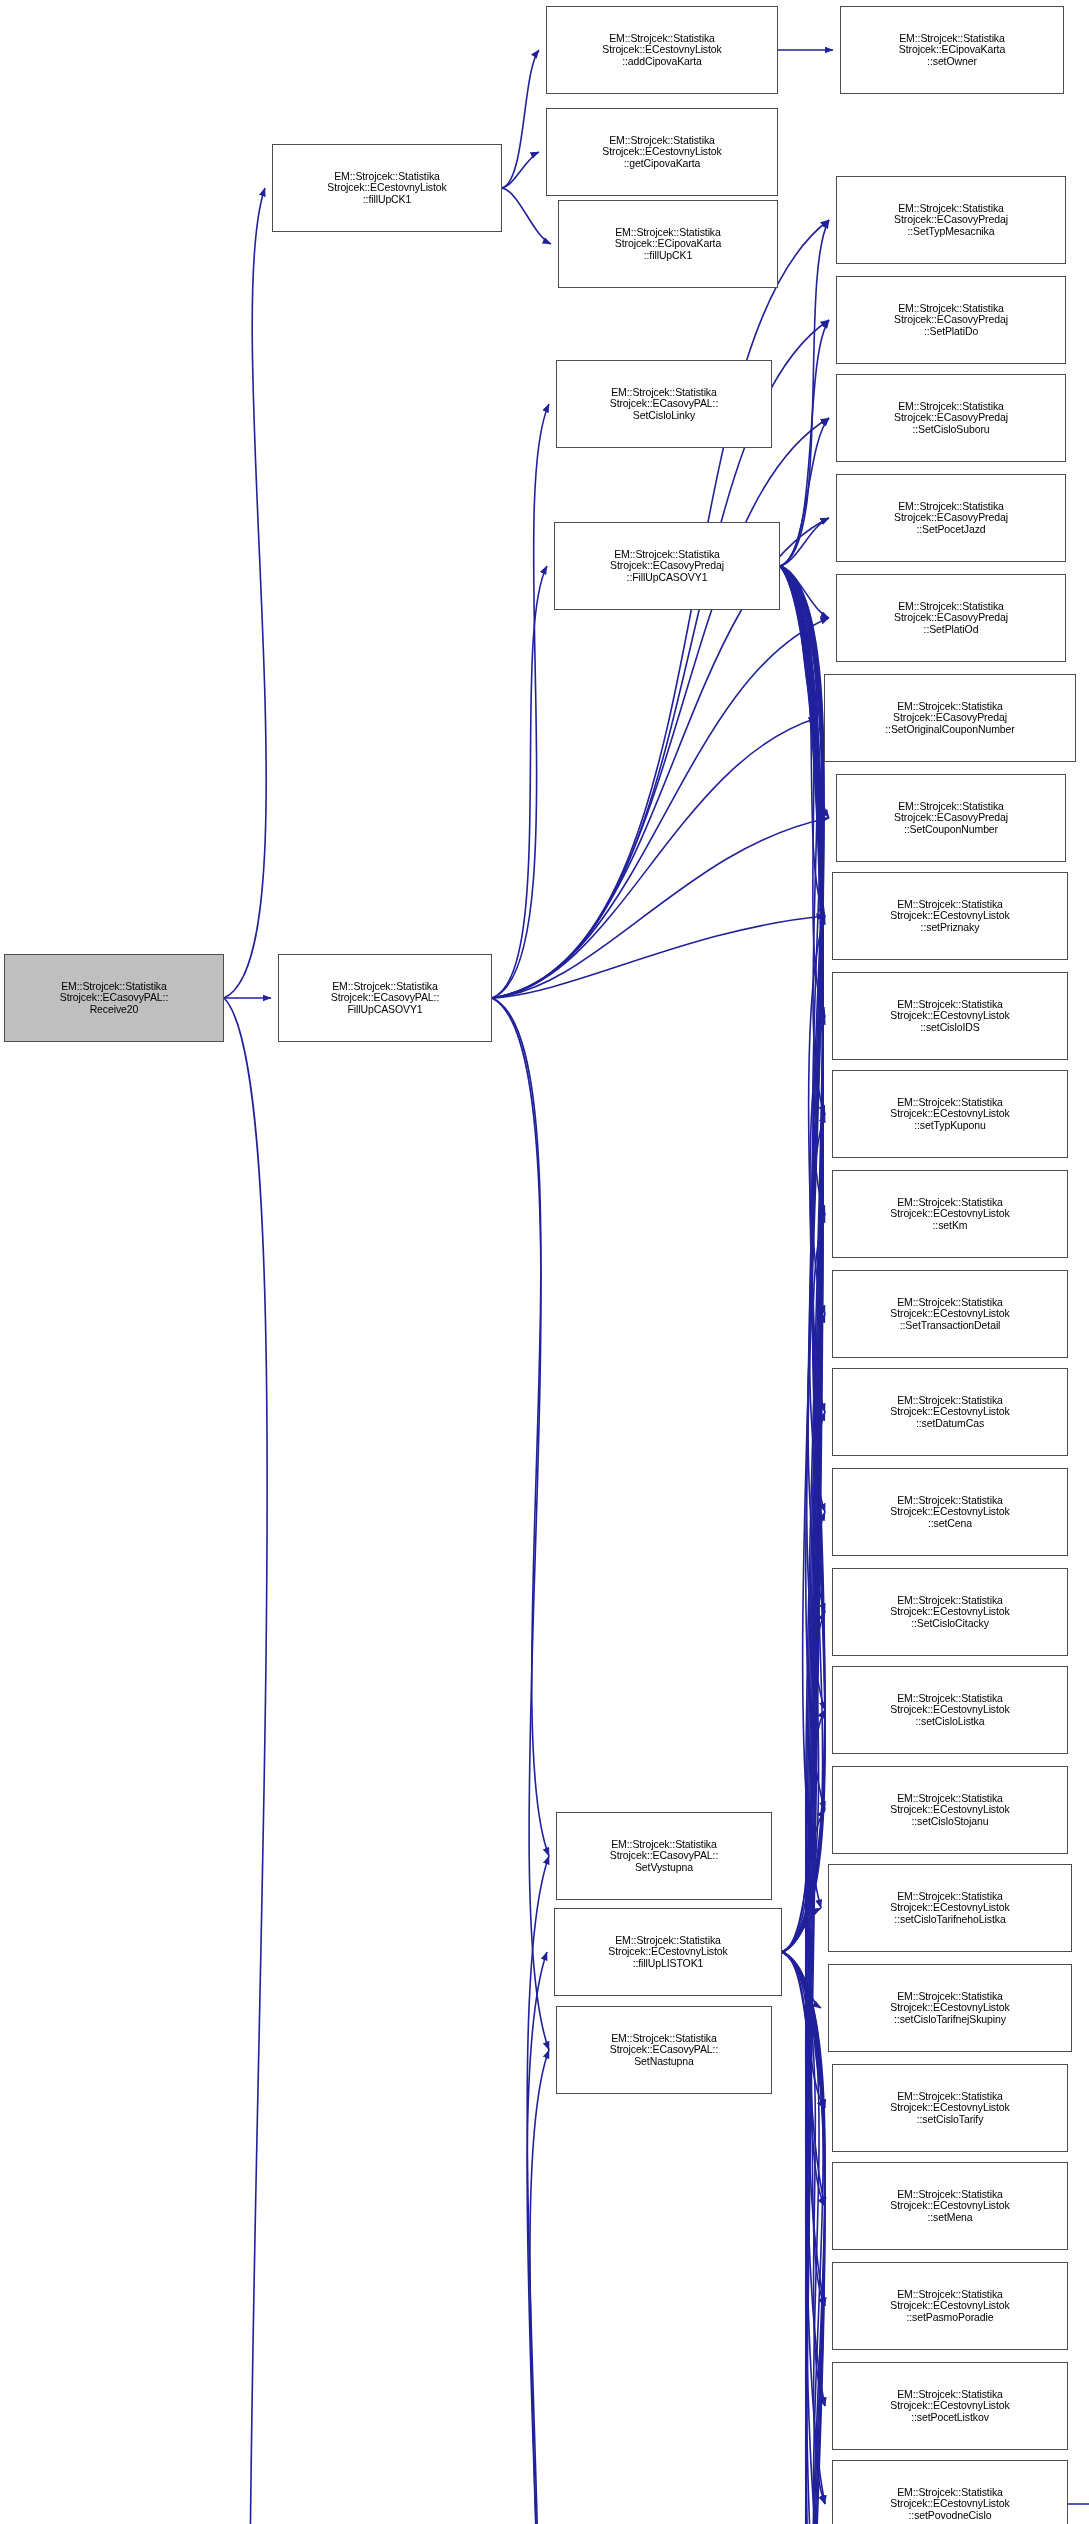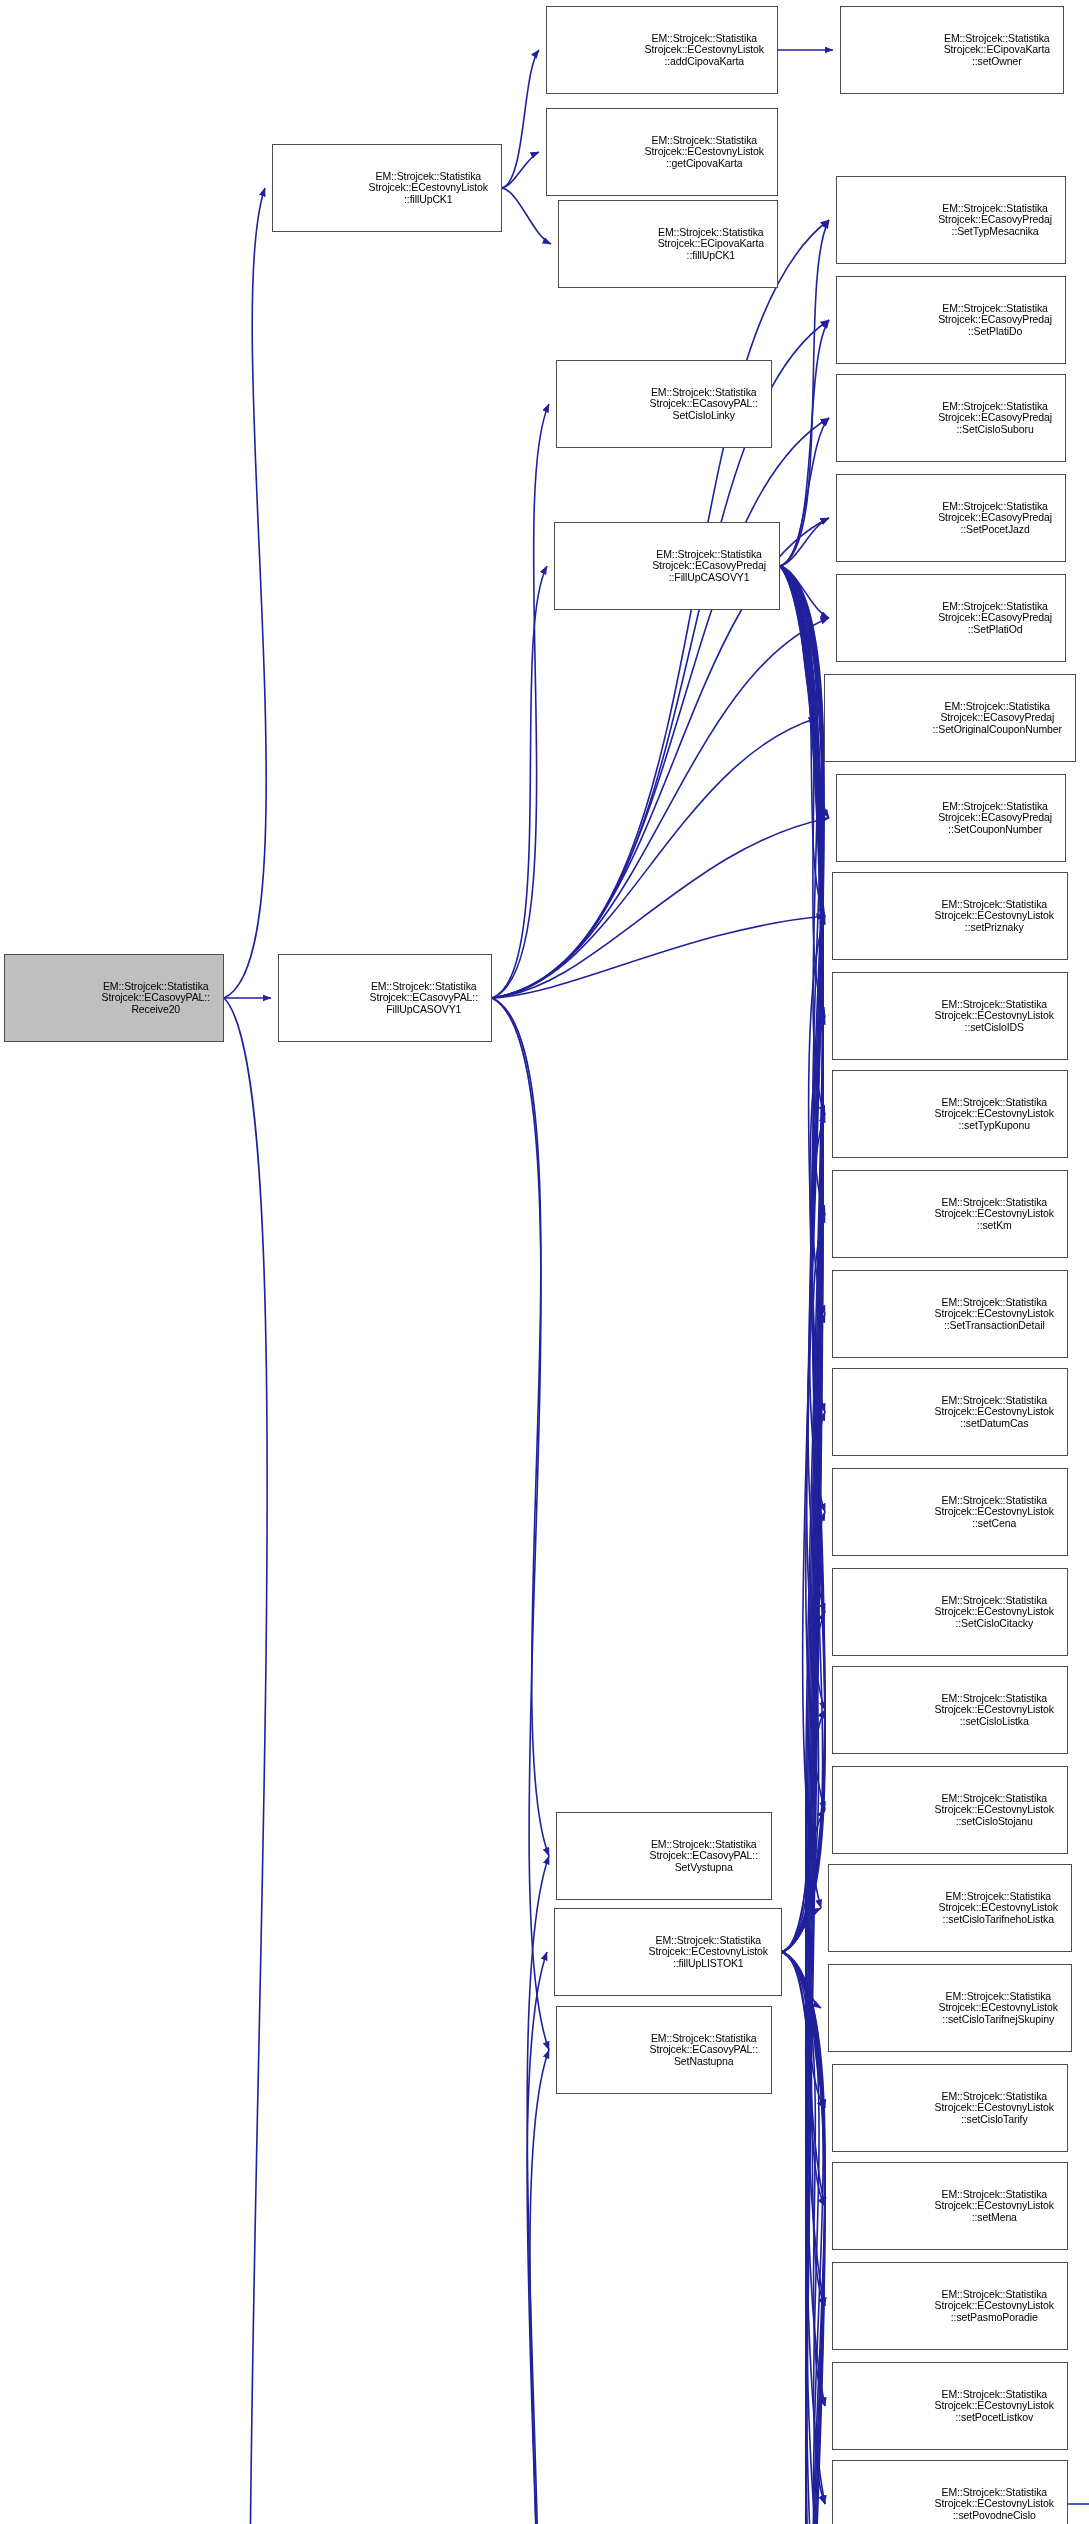--- a/index.html
+++ b/index.html
@@ -24,21 +24,21 @@
     pointer-events: none;
   }
   .node {
     position: absolute;
     box-sizing: border-box;
     border: 1px solid #4d4d4d;
     background: #ffffff;
     color: #000000;
     display: flex;
     align-items: center;
-    justify-content: flex-end;
+    justify-content: center;
     text-align: center;
     font-size: 10.5px;
     line-height: 11.6px;
     letter-spacing: -0.1px;
     white-space: pre-line;
     overflow: hidden;
     padding: 0 13px;
   }
   .node.root {
     background: #bfbfbf;

